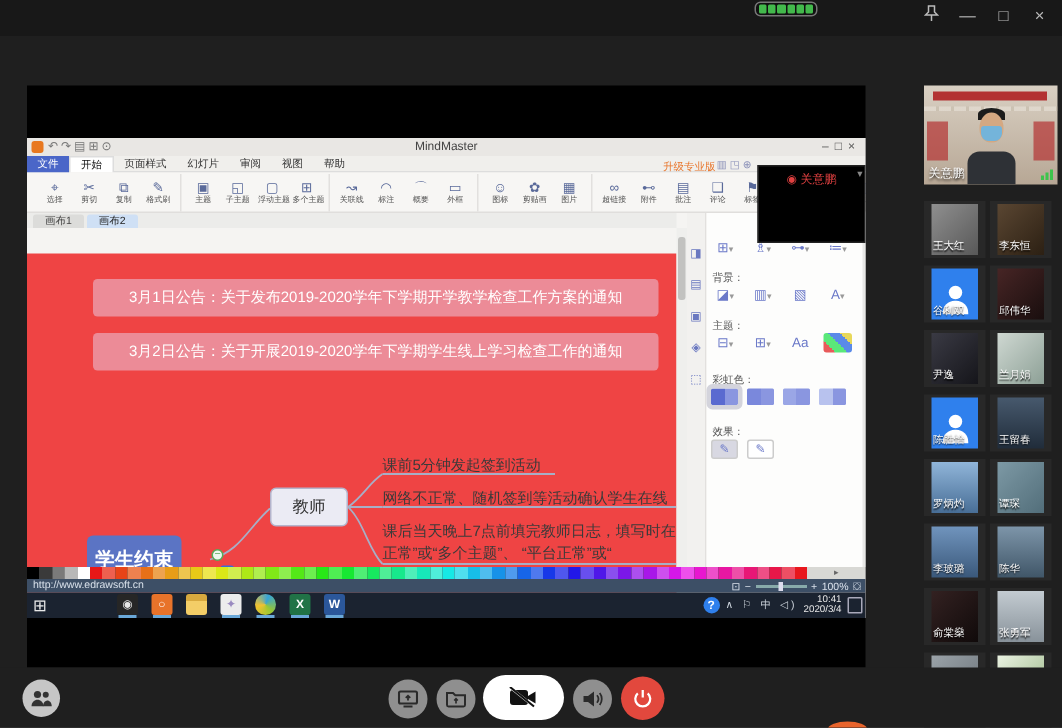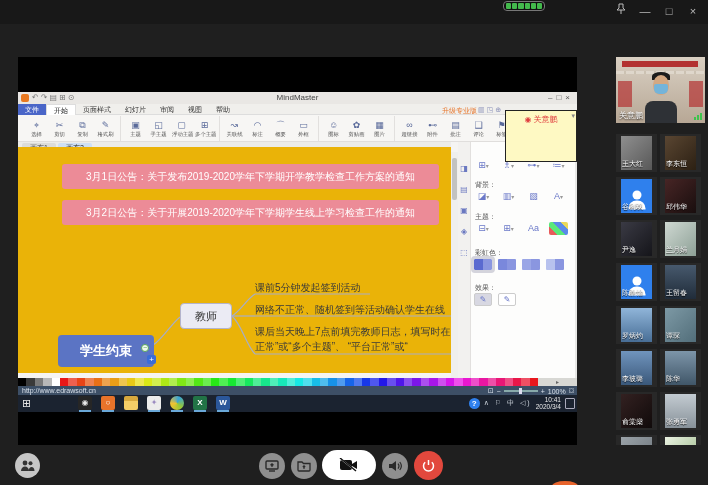--- a/index.html
+++ b/index.html
@@ -34,23 +34,23 @@
   .mm-ribbon { position:absolute; left:0; top:23px; width:559px; height:27px; background:#f7f6f4; border-bottom:1px solid #e0dedc; display:flex; align-items:center; padding-left:4px; }
   .rgroup { display:flex; border-right:1px solid #e2e0de; padding:0 3px; height:25px; align-items:center; }
   .ritem { width:23px; text-align:center; }
   .ritem .rg { font-size:9px; color:#5a6a9a; line-height:10px; }
   .ritem .rl { font-size:6.5px; color:#555; line-height:7px; white-space:nowrap; transform:scale(.82); transform-origin:center; }
 
   .mm-tabbar { position:absolute; left:0; top:50px; width:433px; height:10px; background:#ececea; display:flex; align-items:flex-end; padding-left:4px; gap:2px; }
   .ctab { font-size:7px; color:#444; background:#dcdcda; padding:0 8px; height:9px; line-height:9px; border-radius:2px 2px 0 0; }
   .ctab.active { background:#cfe0f5; color:#222; }
 
-  .mm-canvas { position:absolute; left:0; top:55px; width:433px; height:226px; background:#eab308; overflow:hidden; }
+  .mm-canvas { position:absolute; left:0; top:77px; width:433px; height:226px; background:#ef4444; overflow:hidden; }
   .banner { position:absolute; left:44px; width:377px; height:25px; border-radius:3px; color:#fff; font-size:10px; line-height:25px; text-align:center; white-space:nowrap; overflow:hidden; }
-  .node-root { position:absolute; left:40px; top:188px; width:96px; height:32px; border-radius:4px; color:#fff; font-size:13px; font-weight:bold; text-align:center; line-height:32px; }
+  .node-root { position:absolute; left:40px; top:188px; width:63px; height:32px; border-radius:4px; color:#fff; font-size:13px; font-weight:bold; text-align:center; line-height:32px; }
   .node-teacher { position:absolute; left:162px; top:156px; width:52px; height:26px; background:#ebebf4; border:1px solid #b4b4cc; border-radius:4px; color:#333; font-size:11px; text-align:center; line-height:24px; }
   .branch { position:absolute; font-size:10px; color:#3a3a3a; white-space:nowrap; }
   .collapse-minus { position:absolute; left:123px; top:197px; width:8px; height:8px; border:1px solid #58a858; border-radius:50%; background:#eef7ee; color:#58a858; font-size:7px; line-height:6px; text-align:center; }
   .expand-plus { position:absolute; left:129px; top:208px; width:9px; height:9px; background:#3a6cd8; border-radius:2px; color:#fff; font-size:8px; line-height:9px; text-align:center; }
 
   .mm-scrollbar { position:absolute; left:433px; top:60px; width:7px; height:226px; background:#efefed; }
   .mm-scrollbar .thumb { position:absolute; left:1px; top:6px; width:5px; height:42px; background:#c2c2c0; border-radius:2px; }
 
   .panel-tabs { position:absolute; left:440px; top:50px; width:13px; height:236px; background:#f2f1ef; border-right:1px solid #e2e0de; display:flex; flex-direction:column; align-items:center; padding-top:22px; gap:12px; }
   .panel-tabs span { font-size:8px; color:#6a78c0; }
@@ -59,21 +59,21 @@
   .prow { position:absolute; left:3px; width:100px; display:flex; gap:6px; }
   .pbtn { width:19px; height:13px; font-size:9px; color:#6a78c8; text-align:center; line-height:13px; }
   .pbtn small { font-size:6px; color:#999; }
   .plabel { position:absolute; left:4px; font-size:7px; color:#555; }
   .swatch { width:18px; height:11px; border-radius:1px; }
   .swsel { outline:3px solid #d4d4dc; }
   .fx { width:18px; height:13px; border:1px solid #ccc; border-radius:2px; font-size:8px; color:#6a78c8; text-align:center; line-height:12px; background:#fff; }
   .fx.sel { background:#d8d8e2; }
   .panel-scroll { position:absolute; left:557px; top:50px; width:2px; height:236px; background:#e8e8e6; }
 
-  .mm-overlay { position:absolute; left:487px; top:18px; width:72px; height:52px; background:#fef9c3; border:1px solid #222; }
+  .mm-overlay { position:absolute; left:487px; top:18px; width:72px; height:52px; background:#000000; border:1px solid #222; }
   .mm-overlay .oname { position:absolute; left:0; top:3px; width:100%; text-align:center; font-size:8px; color:#e04040; }
   .mm-overlay .ocaret { position:absolute; right:1px; top:1px; font-size:7px; color:#888; }
 
   .mm-palette { position:absolute; left:0; top:286px; width:520px; height:8px; display:flex; background:#333; }
   .mm-palette i { flex:1; }
   .palette-end { position:absolute; left:520px; top:286px; width:39px; height:8px; background:#d8d8d4; font-size:6px; color:#666; text-align:center; line-height:8px; }
 
   .mm-statusbar { position:absolute; left:0; top:294px; width:559px; height:9px; background:#3d4f66; color:#d8e0ea; }
   .sb-url { position:absolute; left:4px; top:1px; font-size:7px; }
   .sb-zoom { position:absolute; right:3px; top:1px; font-size:7px; display:flex; align-items:center; gap:3px; }

